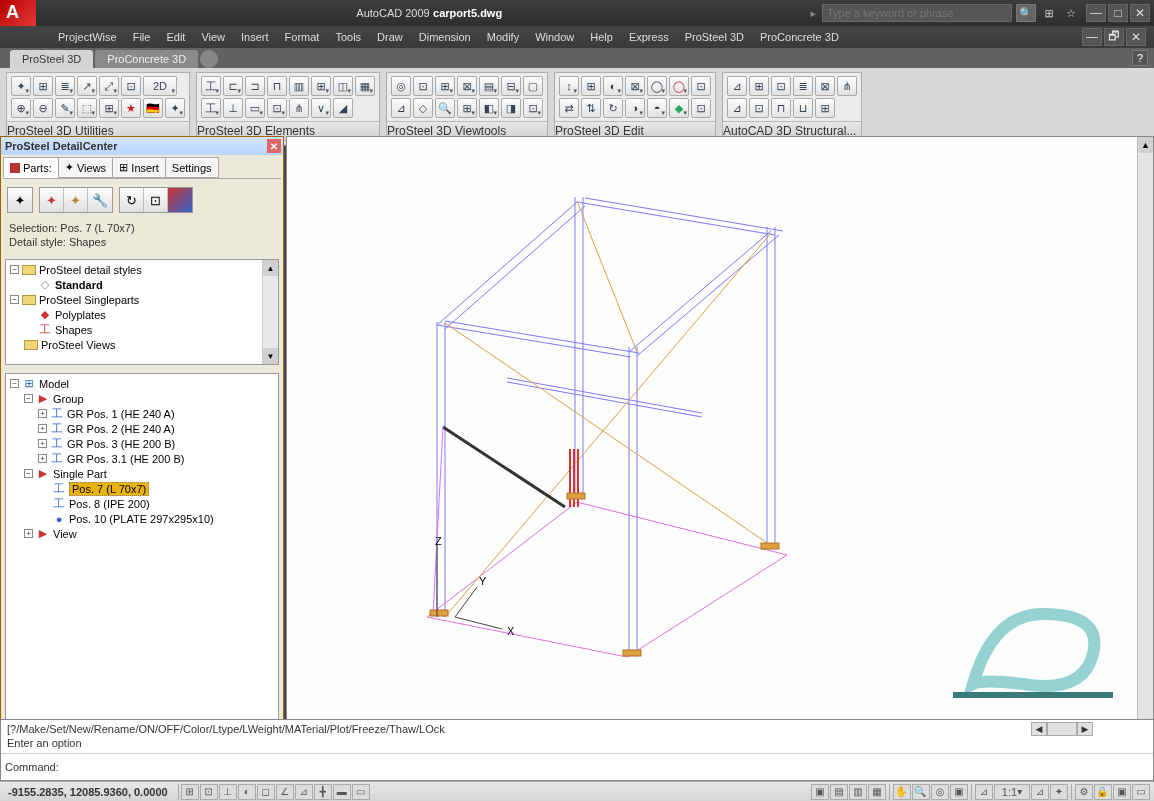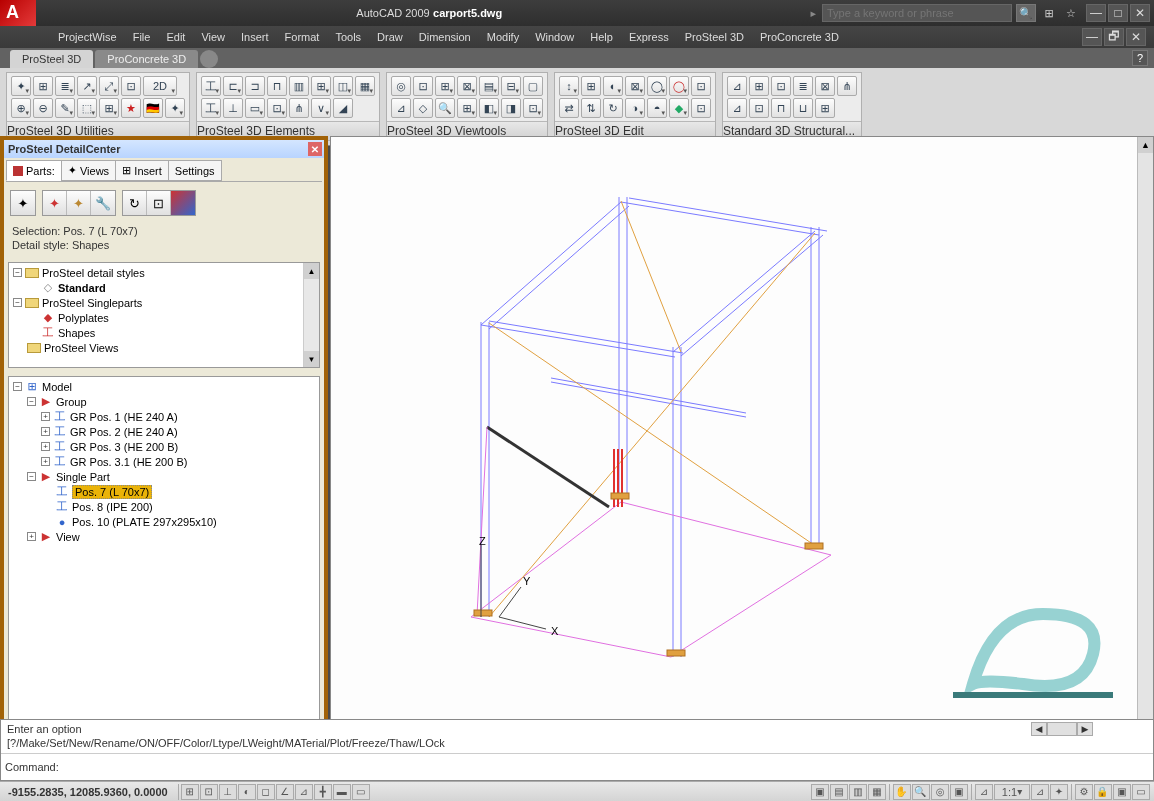--- a/index.html
+++ b/index.html
@@ -35,21 +35,21 @@
 .tb-panel { border:1px solid #b0b0b0; background:#ececec; display:flex; flex-direction:column; }
 .tb-rows { display:flex; flex-direction:column; gap:2px; padding:3px 4px; }
 .tb-row { display:flex; gap:2px; }
 .tbtn { width:20px; height:20px; background:linear-gradient(#fdfdfd,#e2e2e2); border:1px solid #aaa; border-radius:2px; display:flex; align-items:center; justify-content:center; font-size:11px; color:#345; position:relative; }
 .tbtn.dd::after { content:"▾"; font-size:7px; position:absolute; right:1px; bottom:0; color:#555; }
 .tbtn.wide { width:34px; }
 .panel-label { text-align:left; font-size:12px; color:#333; background:linear-gradient(#e8e8e8,#d0d0d0); border-top:1px solid #b8b8b8; padding:2px 0; }
 
 
 .workarea { position:absolute; top:136px; left:0; right:0; bottom:36px; display:flex; }
-.detail-panel { width:328px; background:#ece9d8; border:4px solid #a16207; display:flex; flex-direction:column; }
+.detail-panel { width:284px; background:#ece9d8; border:1px solid #a16207; display:flex; flex-direction:column; }
 .dp-title { height:18px; background:linear-gradient(#d4e6ff,#b8d4ff); display:flex; align-items:center; padding:0 4px; font-weight:bold; color:#333; position:relative; font-size:11px; }
 .dp-close { position:absolute; right:2px; top:2px; width:14px; height:14px; background:#d66; color:#fff; display:flex; align-items:center; justify-content:center; font-size:10px; }
 .dp-tabs { height:22px; display:flex; border-bottom:1px solid #aaa; background:#ece9d8; margin:2px; }
 .dptab { padding:3px 6px; border:1px solid #aaa; background:#f5f5f5; display:flex; align-items:center; gap:3px; margin-right:-1px; font-size:11px; }
 .dptab.active { background:#fff; border-bottom:1px solid #fff; }
 .dp-icon { width:10px; height:10px; display:inline-block; }
 .dp-toolbar { padding:6px; display:flex; gap:6px; }
 .dp-tbtn-grp { display:flex; border:1px solid #999; }
 .dp-tbtn { width:24px; height:24px; background:linear-gradient(#fdfdfd,#e0e0e0); border-right:1px solid #bbb; display:flex; align-items:center; justify-content:center; font-size:13px; }
 .dp-tbtn:last-child { border-right:none; }
@@ -258,21 +258,21 @@
         <div class="tbtn">⋔</div>
       </div>
       <div class="tb-row">
         <div class="tbtn">⊿</div>
         <div class="tbtn">⊡</div>
         <div class="tbtn">⊓</div>
         <div class="tbtn">⊔</div>
         <div class="tbtn">⊞</div>
       </div>
     </div>
-    <div class="panel-label">Standard 3D Structural...</div>
+    <div class="panel-label">AutoCAD 3D Structural...</div>
   </div>
 </div>
 
 <div class="workarea">
 
   <div class="detail-panel">
     <div class="dp-title">
       <span>ProSteel DetailCenter</span>
       <div class="dp-close">✕</div>
     </div>
@@ -509,22 +509,22 @@
     <div class="vp-scroll-b">
         <div class="lf">◀</div>
         <div class="thumb"></div>
         <div class="rt">▶</div>
       </div>
   </div>
 </div>
 
 <div class="cmdline-area">
   <div class="cmd-text">
+    <div>[?/Make/Set/New/Rename/ON/OFF/Color/Ltype/LWeight/MATerial/Plot/Freeze/Thaw/LOck</div>
     <div>Enter an option</div>
-    <div>[?/Make/Set/New/Rename/ON/OFF/Color/Ltype/LWeight/MATerial/Plot/Freeze/Thaw/LOck</div>
   </div>
   <div class="cmd-scroll">
     <div class="cmd-sbtn">◀</div>
     <div class="cmd-sbtn" style="width:30px"></div>
     <div class="cmd-sbtn">▶</div>
   </div>
   <div class="cmd-input-row">
     <span>Command:</span>
   </div>
 </div>

